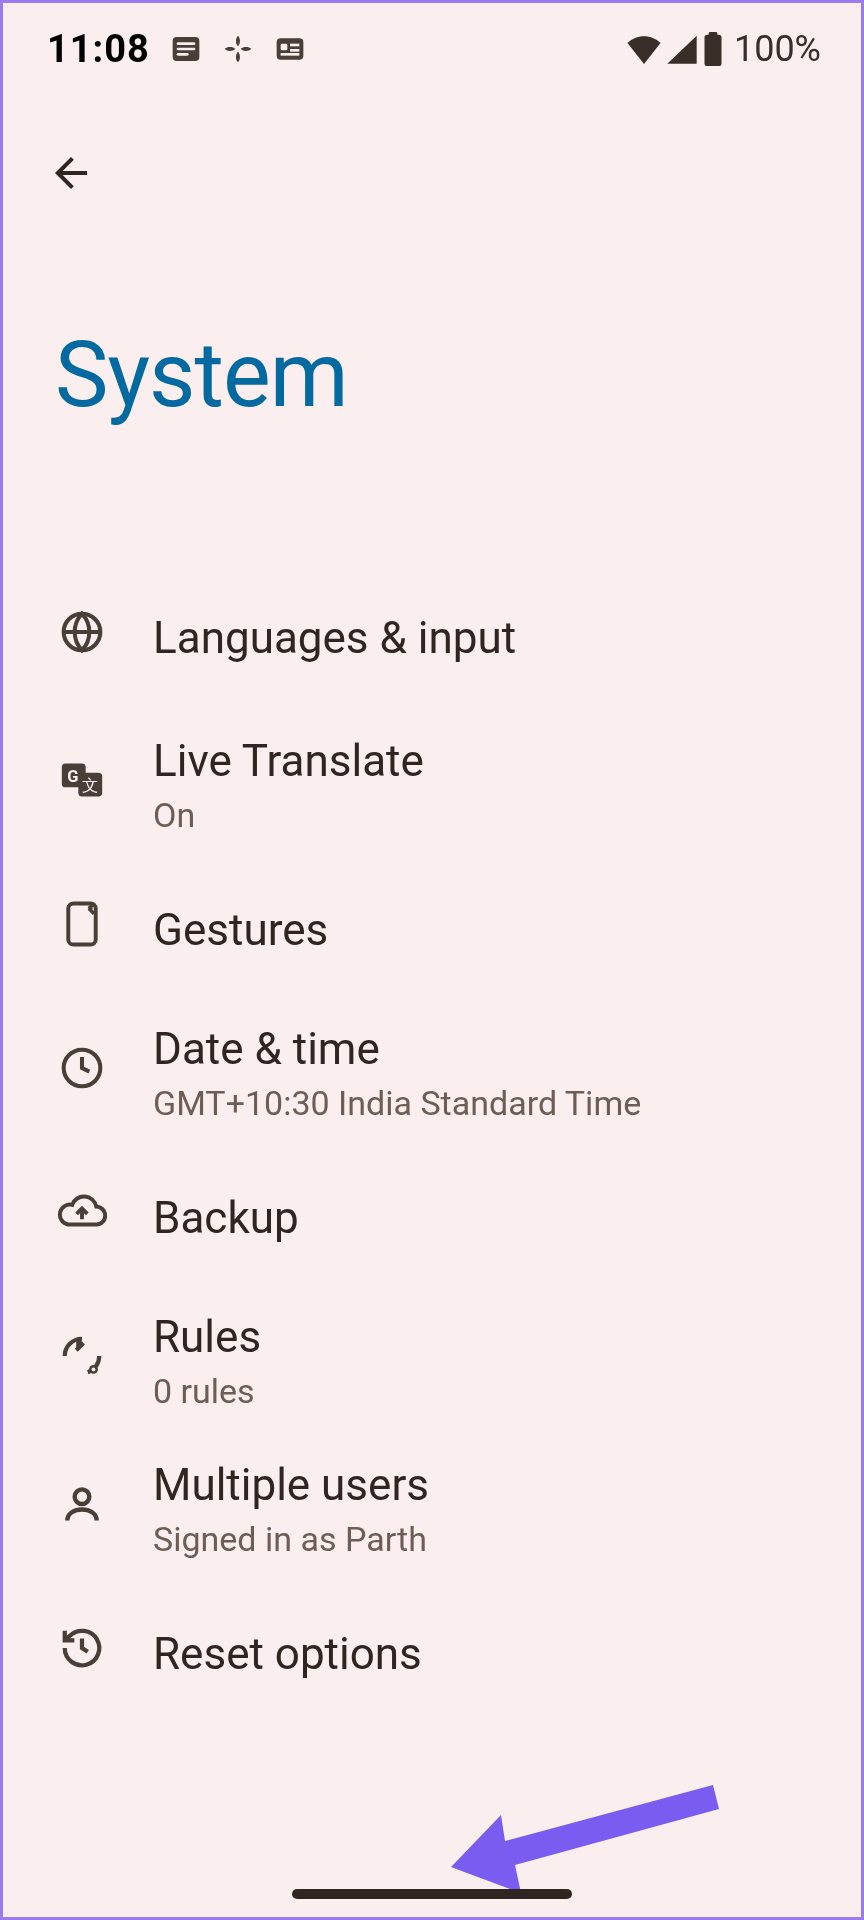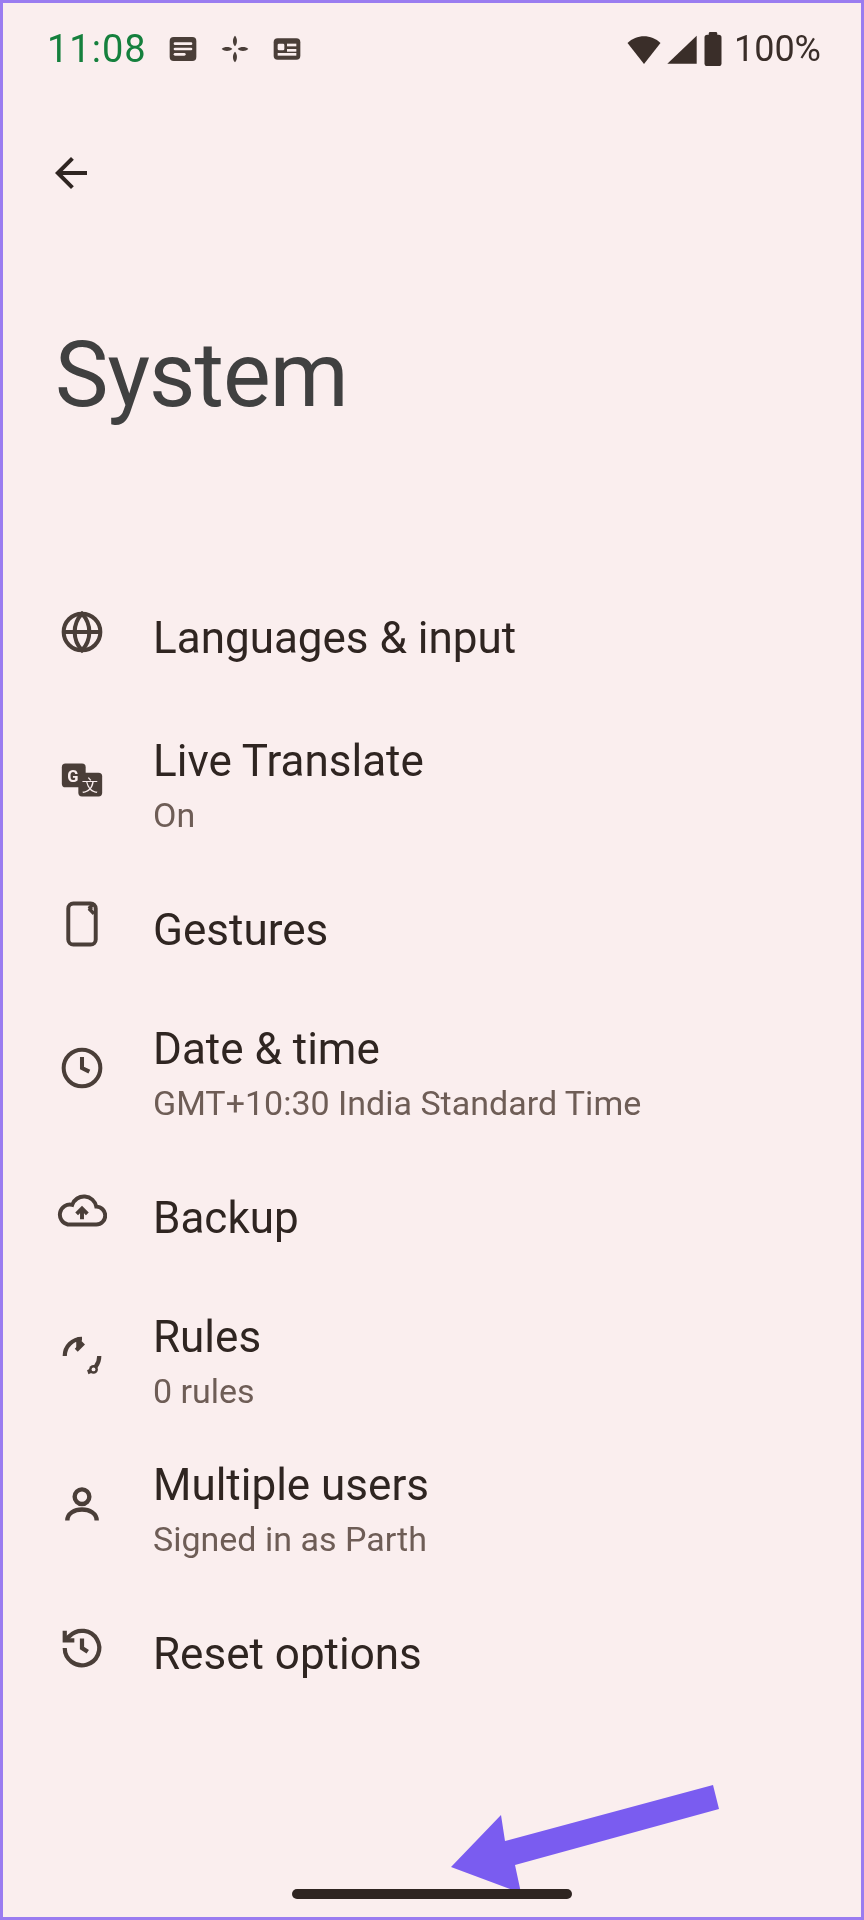--- a/index.html
+++ b/index.html
@@ -13,33 +13,33 @@
   }
   .status-bar {
     display: flex;
     justify-content: space-between;
     align-items: center;
     padding: 22px 40px 10px 44px;
     height: 80px;
   }
   .status-left { display: flex; align-items: center; gap: 20px; }
   .status-right { display: flex; align-items: center; gap: 4px; }
-  .clock { font-size: 38px; font-weight: 400; letter-spacing: 1px; color: #15803d;}
+  .clock { font-size: 38px; font-weight: 700; letter-spacing: 1px; color: #000000;}
   .status-icon { display: inline-flex; }
   .battery-text { font-size: 36px; font-weight: 400; color: #3a2e29; margin-left: 6px;}
   .back-button {
     width: 60px; height: 60px;
     margin: 60px 0 0 38px;
     display: flex; align-items: center; justify-content: center;
     cursor: pointer;
   }
   .page-title {
     font-size: 90px;
     font-weight: 400;
-    color: #404040;
+    color: #0369a1;
     margin: 120px 8px 0 52px;
     letter-spacing: -1px;
   }
   .settings-list {
     margin-top: 130px;
     display: flex;
     flex-direction: column;
   }
   .setting-item {
     display: flex;

